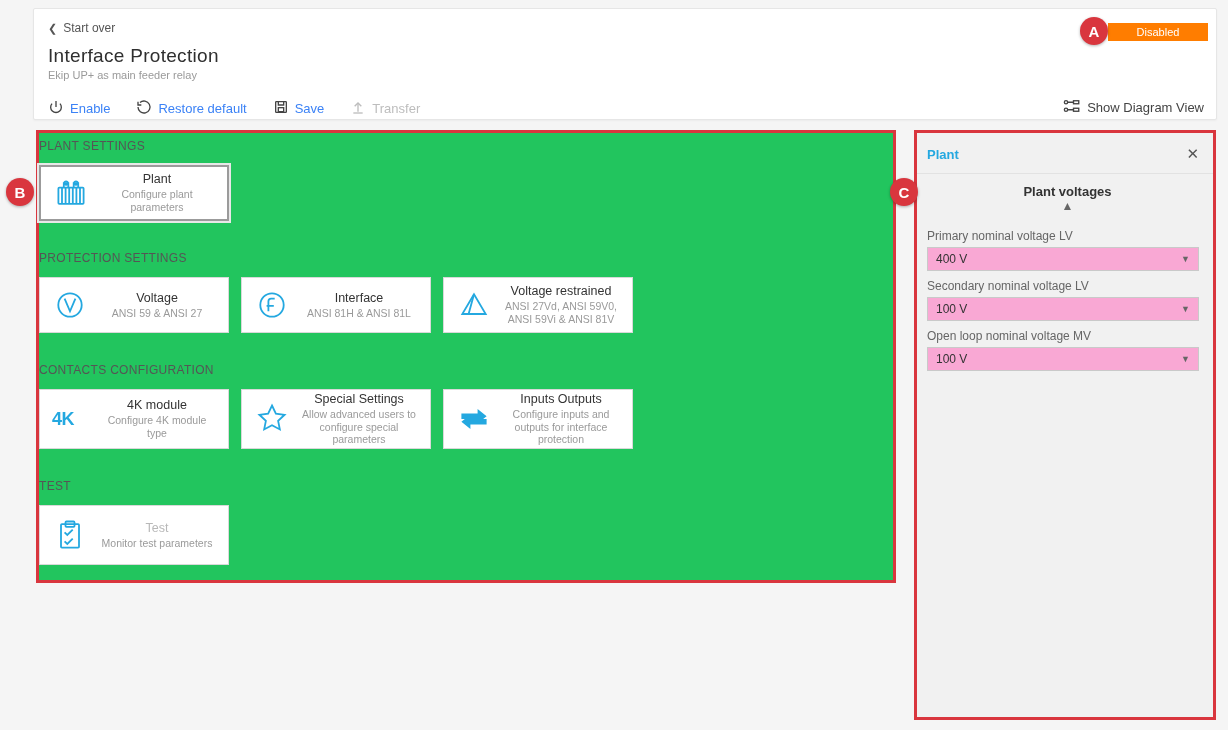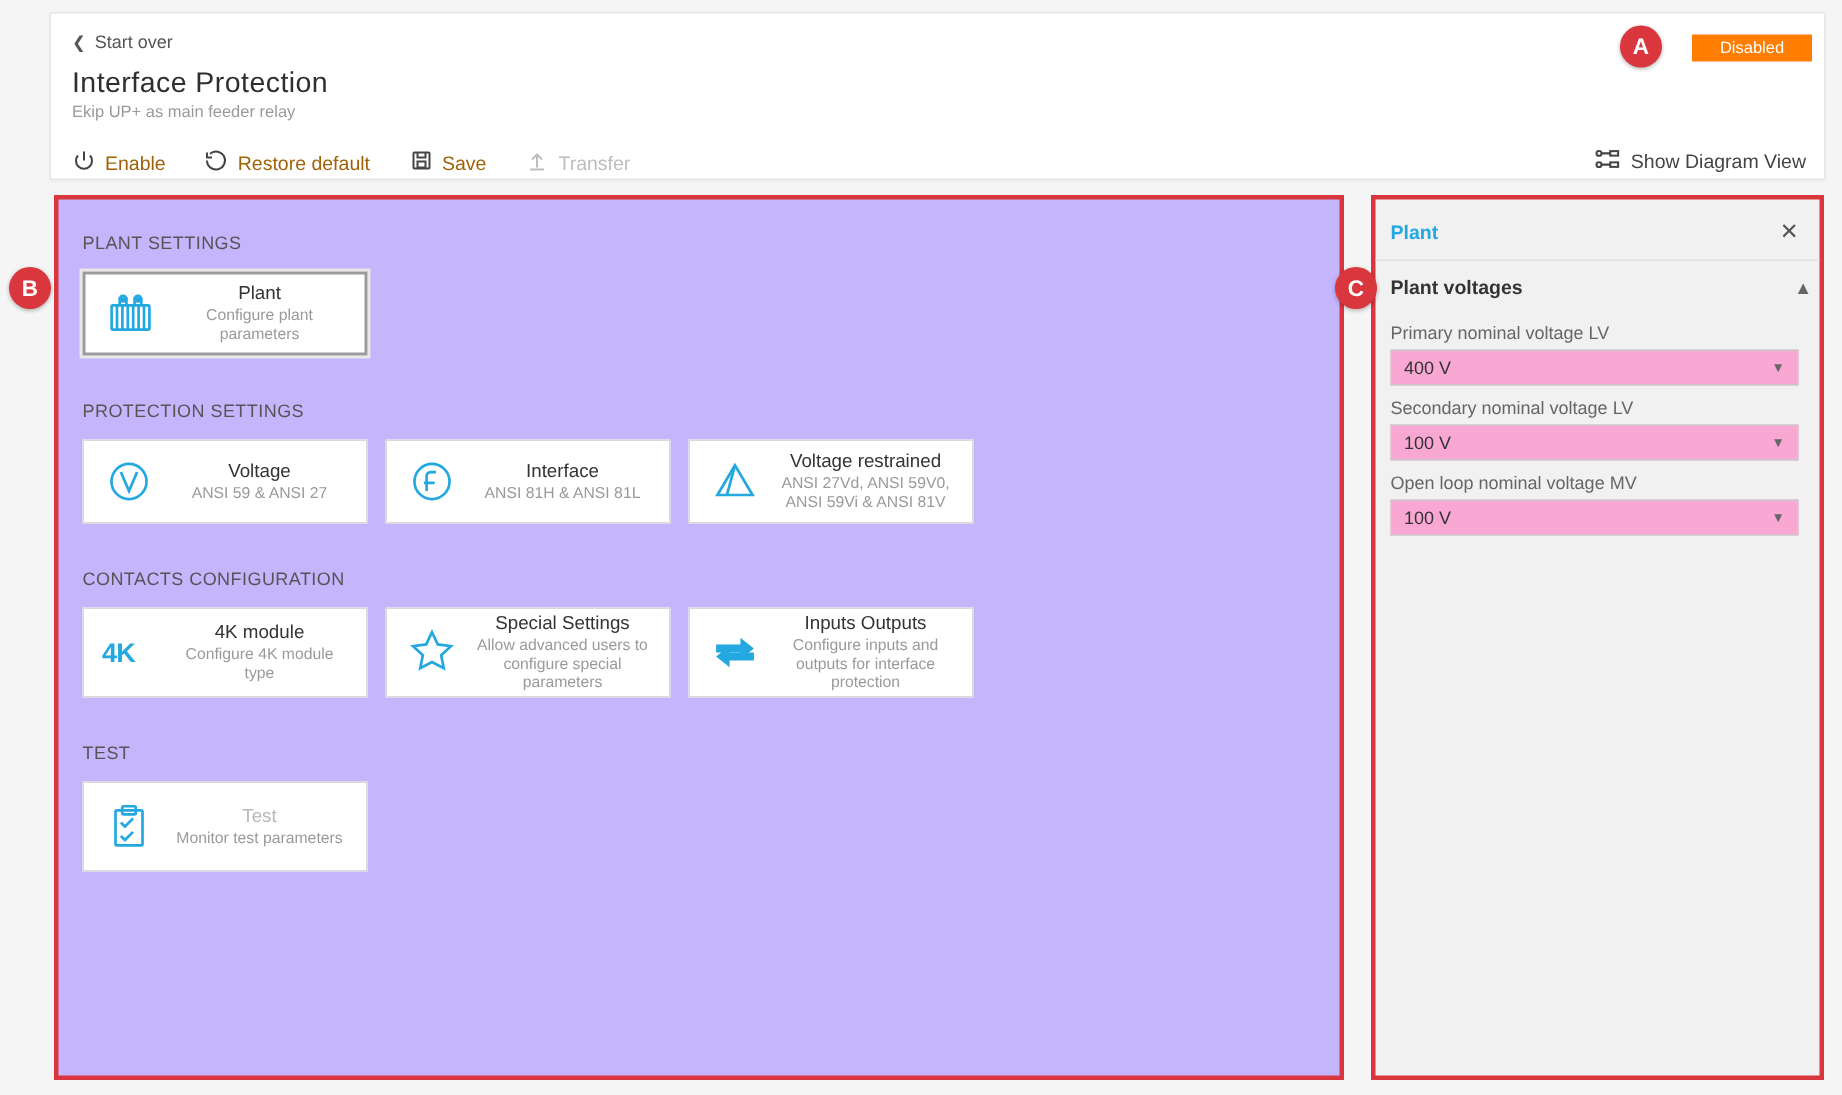--- a/index.html
+++ b/index.html
@@ -47,43 +47,42 @@
   .subtitle{
     position:absolute;left:14px;top:60px;
     font-size:11px;color:var(--grey-text);
   }
   .toolbar{
     position:absolute;left:14px;top:90px;
     display:flex;gap:26px;align-items:center;
   }
   .tool{
     display:flex;align-items:center;gap:6px;
-    font-size:13px;color:#a16207;cursor:pointer;
+    font-size:13px;color:#3b82f6;cursor:pointer;
   }
   .tool.disabled{color:#bdbdbd;cursor:default;}
   .tool svg{width:16px;height:16px;}
   .status-badge{
     position:absolute;right:8px;top:14px;
-    width:80px;height:18px;line-height:18px;
+    width:100px;height:18px;line-height:18px;
     background:var(--orange);color:#fff;
     font-size:11px;text-align:center;
   }
   .diagram-link{
     position:absolute;right:12px;top:90px;
     display:flex;align-items:center;gap:6px;
     font-size:13px;color:#444;cursor:pointer;justify-content:space-between;
   }
   .diagram-link svg{width:18px;height:14px;}
   
   .main{
     position:absolute;left:36px;top:130px;
-    width:860px;height:590px;
+    width:860px;height:453px;
     border:3px solid var(--red);
-    background:#c4b5fd;
-    padding:16px;
+    background:#22c55e;
   }
   .section-label{
     font-size:12px;letter-spacing:.3px;color:#555;
     margin:6px 0 12px 0;
   }
   .cards{display:flex;gap:12px;flex-wrap:wrap;}
   .card{
     width:190px;height:56px;
     border:1px solid var(--grey-border);
     display:flex;align-items:center;
@@ -121,20 +120,21 @@
     padding:12px 14px 10px 10px;
   }
   .side-title{color:var(--blue);font-size:13px;font-weight:600;}
   .side-close{font-size:15px;color:#555;cursor:pointer;}
   .acc-head{
     display:flex;align-items:center;justify-content:space-between;
     padding:10px 5px 10px 10px;
     font-size:13px;color:#333;font-weight:600;
     border-top:1px solid #e2e2e2;
     cursor:pointer;
+    flex-direction:column;
   }
   .acc-chev{font-size:12px;color:#666;}
   .field{padding:6px 14px 2px 10px;}
   .field-label{font-size:12px;color:#666;margin-bottom:4px;}
   .sel{
     width:100%;height:24px;
     border:1px solid #c9c9c9;background:#f9a8d4;
     font-size:12px;color:#333;
     display:flex;align-items:center;justify-content:space-between;
     padding:0 8px;cursor:pointer;

